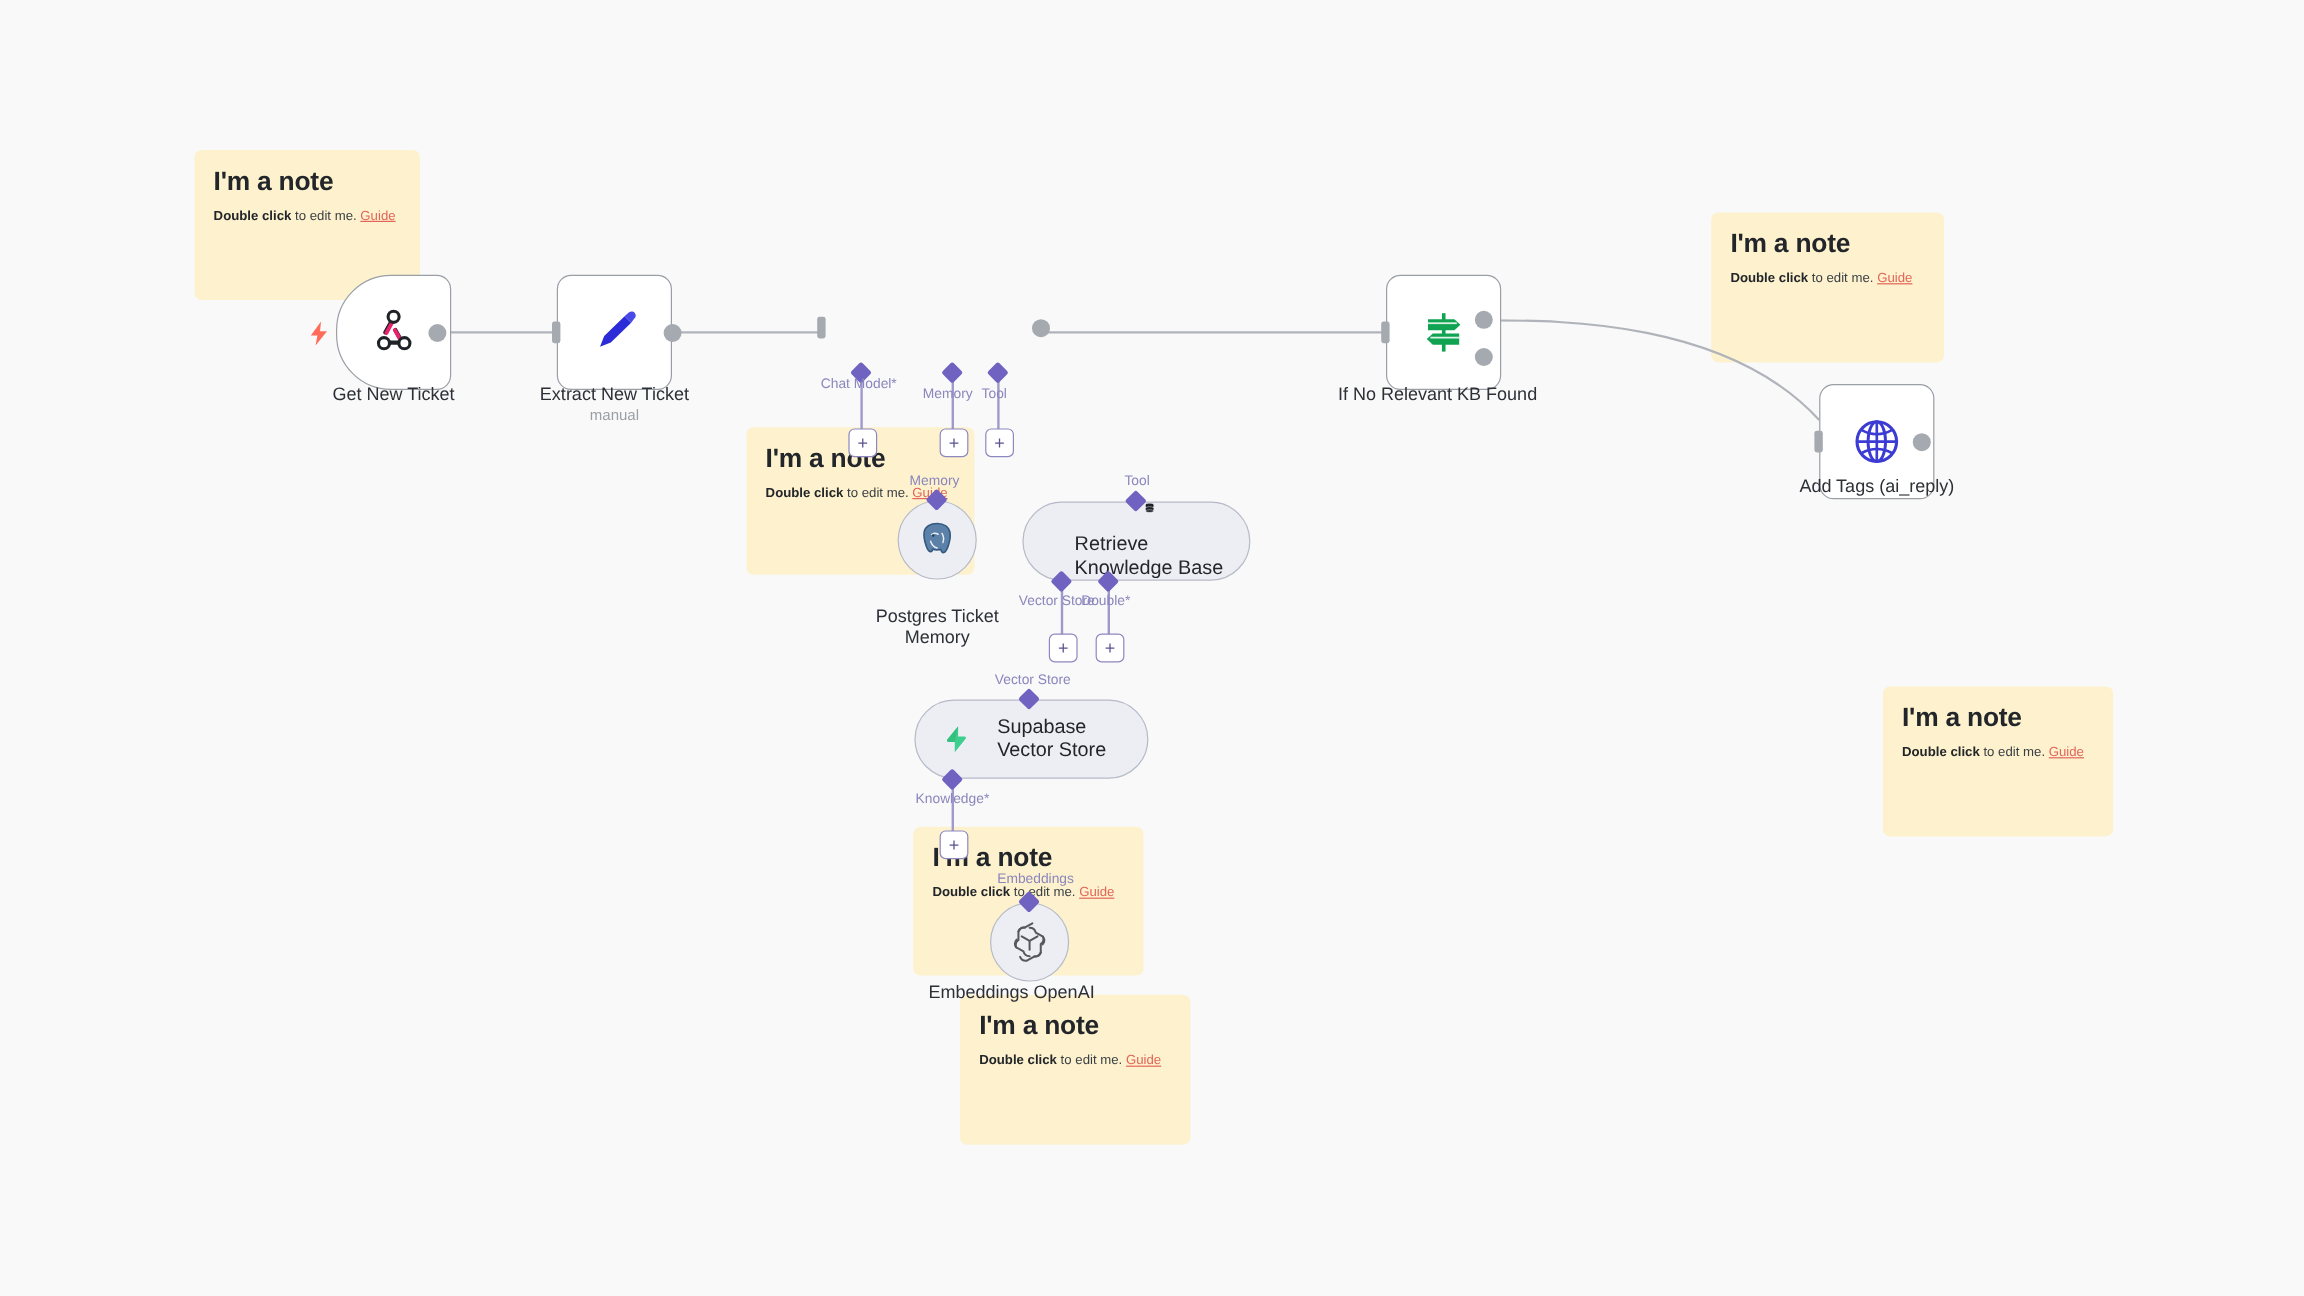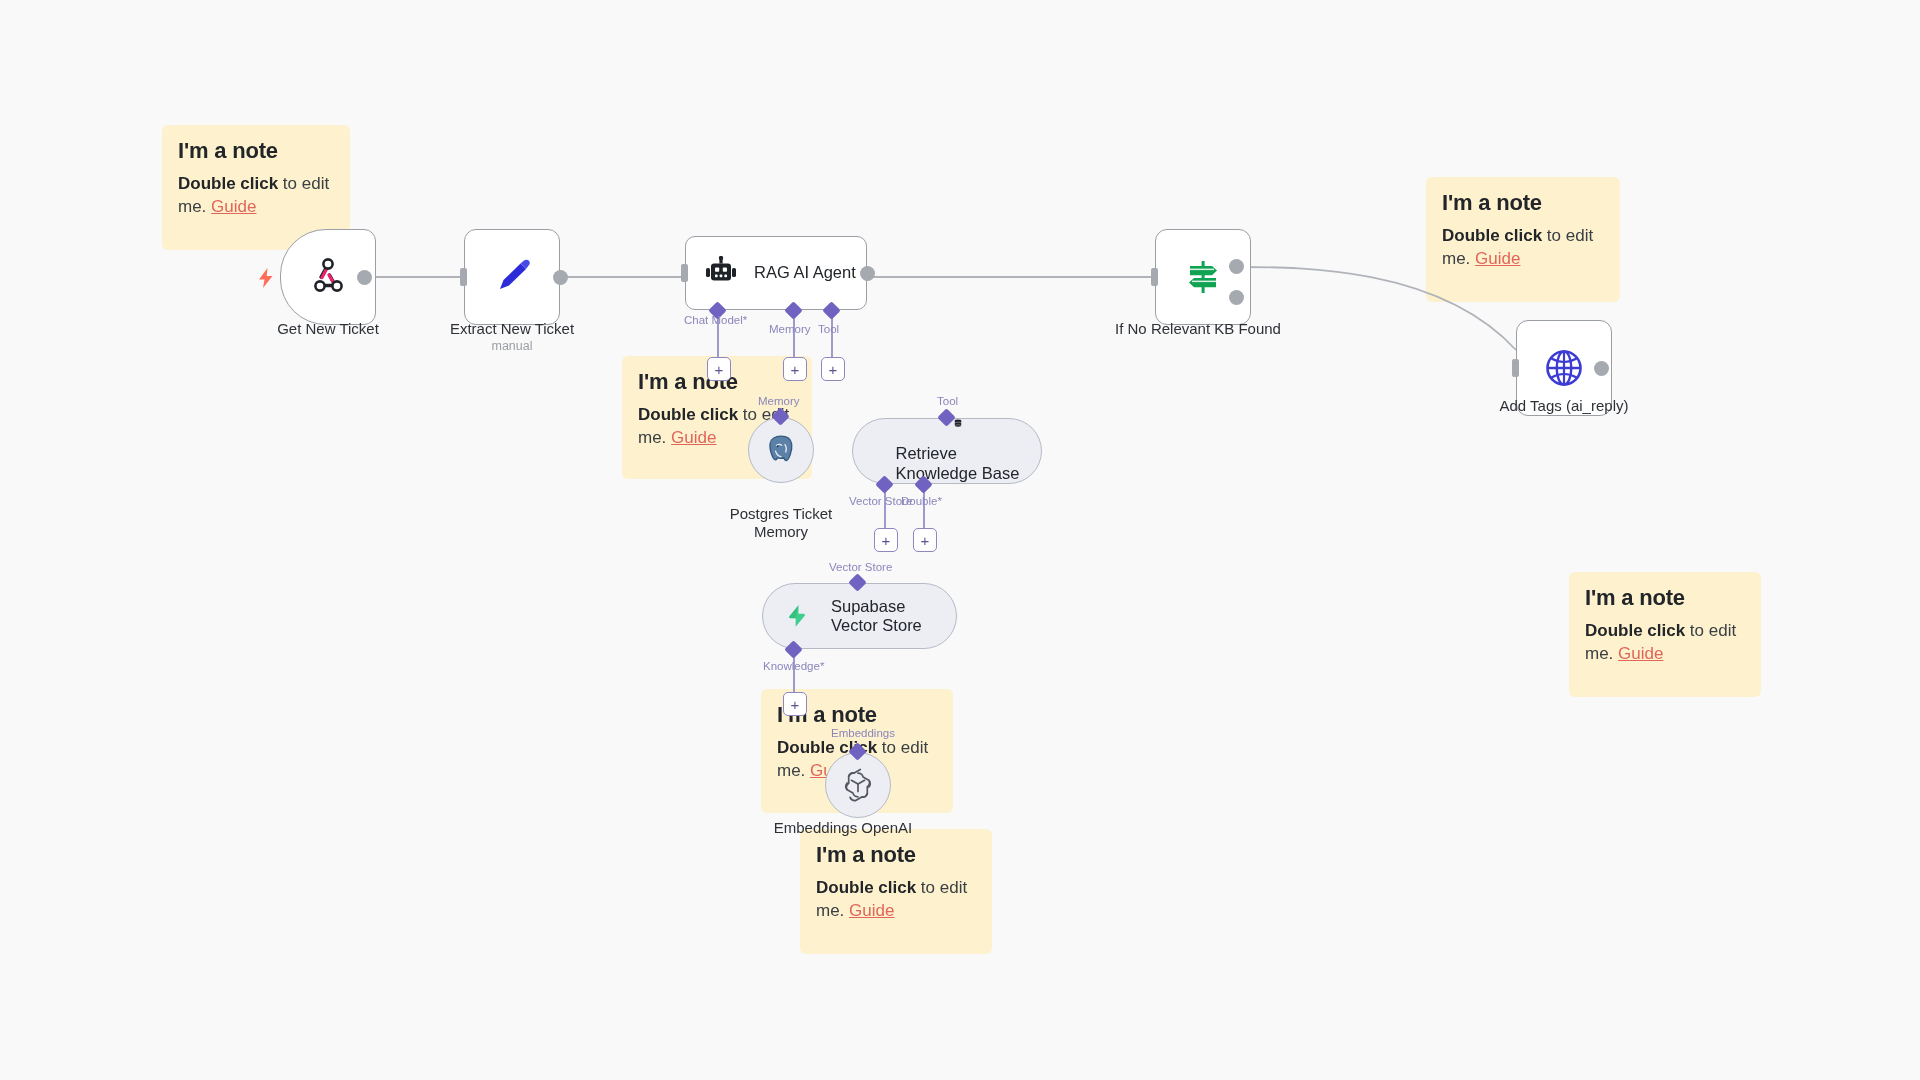--- a/index.html
+++ b/index.html
@@ -31,21 +31,21 @@
   }
   .sticky-title {
     font-size: 22px;
     font-weight: 700;
     color: #22252a;
     letter-spacing: -0.2px;
     margin: 0 0 10px 0;
     line-height: 1.1;
   }
   .sticky-body {
-    font-size: 17px;
+    font-size: 11px;
     color: #3a3f45;
     line-height: 1.35;
     margin: 0;
   }
   .sticky-body b { color: #22252a; font-weight: 700; }
   .sticky-link { color: #e2655a; }
 
   
   .node {
     position: absolute;
@@ -268,35 +268,20 @@
       <path d="M9 33 L12.5 24 L29.5 7.5 L35 13 L18 29.5 Z" fill="#2b2bd8"></path>
       <path d="M29.5 7.5 L33 4.5 C34.5 3.2 36.8 3.4 38 4.8 C39.2 6.2 39 8.3 37.6 9.5 L35 13 Z" fill="#4949e8"></path>
       <path d="M9 33 L12.5 24 L9 33 Z" fill="#1a1ab0"></path>
     </svg>
   </div>
   <div class="port-in" style="left:460px;top:268px;"></div>
   <div class="port-out" style="left:553px;top:270px;"></div>
   <div class="node-label" style="left:390px;top:320px;width:244px;">Extract New Ticket</div>
   <div class="node-sublabel" style="left:390px;top:339px;width:244px;">manual</div>
 
-  <div class="node node-wide" style="left:685px;top:236px;width:182px;height:74px;border-radius:10px;border-color:#9a9ea5;">
-    <svg width="34" height="34" viewBox="0 0 34 34" class="icon">
-      <rect x="7" y="7.5" width="20" height="17" rx="3" fill="#1f2328"></rect>
-      <rect x="2" y="12" width="4" height="9" rx="1.6" fill="#1f2328"></rect>
-      <rect x="28" y="12" width="4" height="9" rx="1.6" fill="#1f2328"></rect>
-      <rect x="15.4" y="2" width="3.2" height="5.5" fill="#1f2328"></rect>
-      <circle cx="17" cy="2" r="2.2" fill="#1f2328"></circle>
-      <rect x="11" y="11.5" width="4.2" height="4.2" rx="0.8" fill="#ffffff"></rect>
-      <rect x="18.8" y="11.5" width="4.2" height="4.2" rx="0.8" fill="#ffffff"></rect>
-      <rect x="11" y="18.6" width="2.6" height="2.6" rx="0.6" fill="#ffffff"></rect>
-      <rect x="15.7" y="18.6" width="2.6" height="2.6" rx="0.6" fill="#ffffff"></rect>
-      <rect x="20.4" y="18.6" width="2.6" height="2.6" rx="0.6" fill="#ffffff"></rect>
-    </svg>
-    <div class="node-title">RAG AI Agent</div>
-  </div>
   <div class="port-in" style="left:681px;top:264px;"></div>
   <div class="port-out" style="left:860px;top:266px;"></div>
 
   <div class="diamond" style="left:711px;top:304px;"></div>
   <div class="sub-label" style="left:684px;top:314px;">Chat Model*</div>
   <div class="vline" style="left:717px;top:315px;height:45px;"></div>
   <div class="plus-btn" style="left:707px;top:357px;">+</div>
 
   <div class="diamond" style="left:787px;top:304px;"></div>
   <div class="sub-label" style="left:769px;top:323px;">Memory</div>

